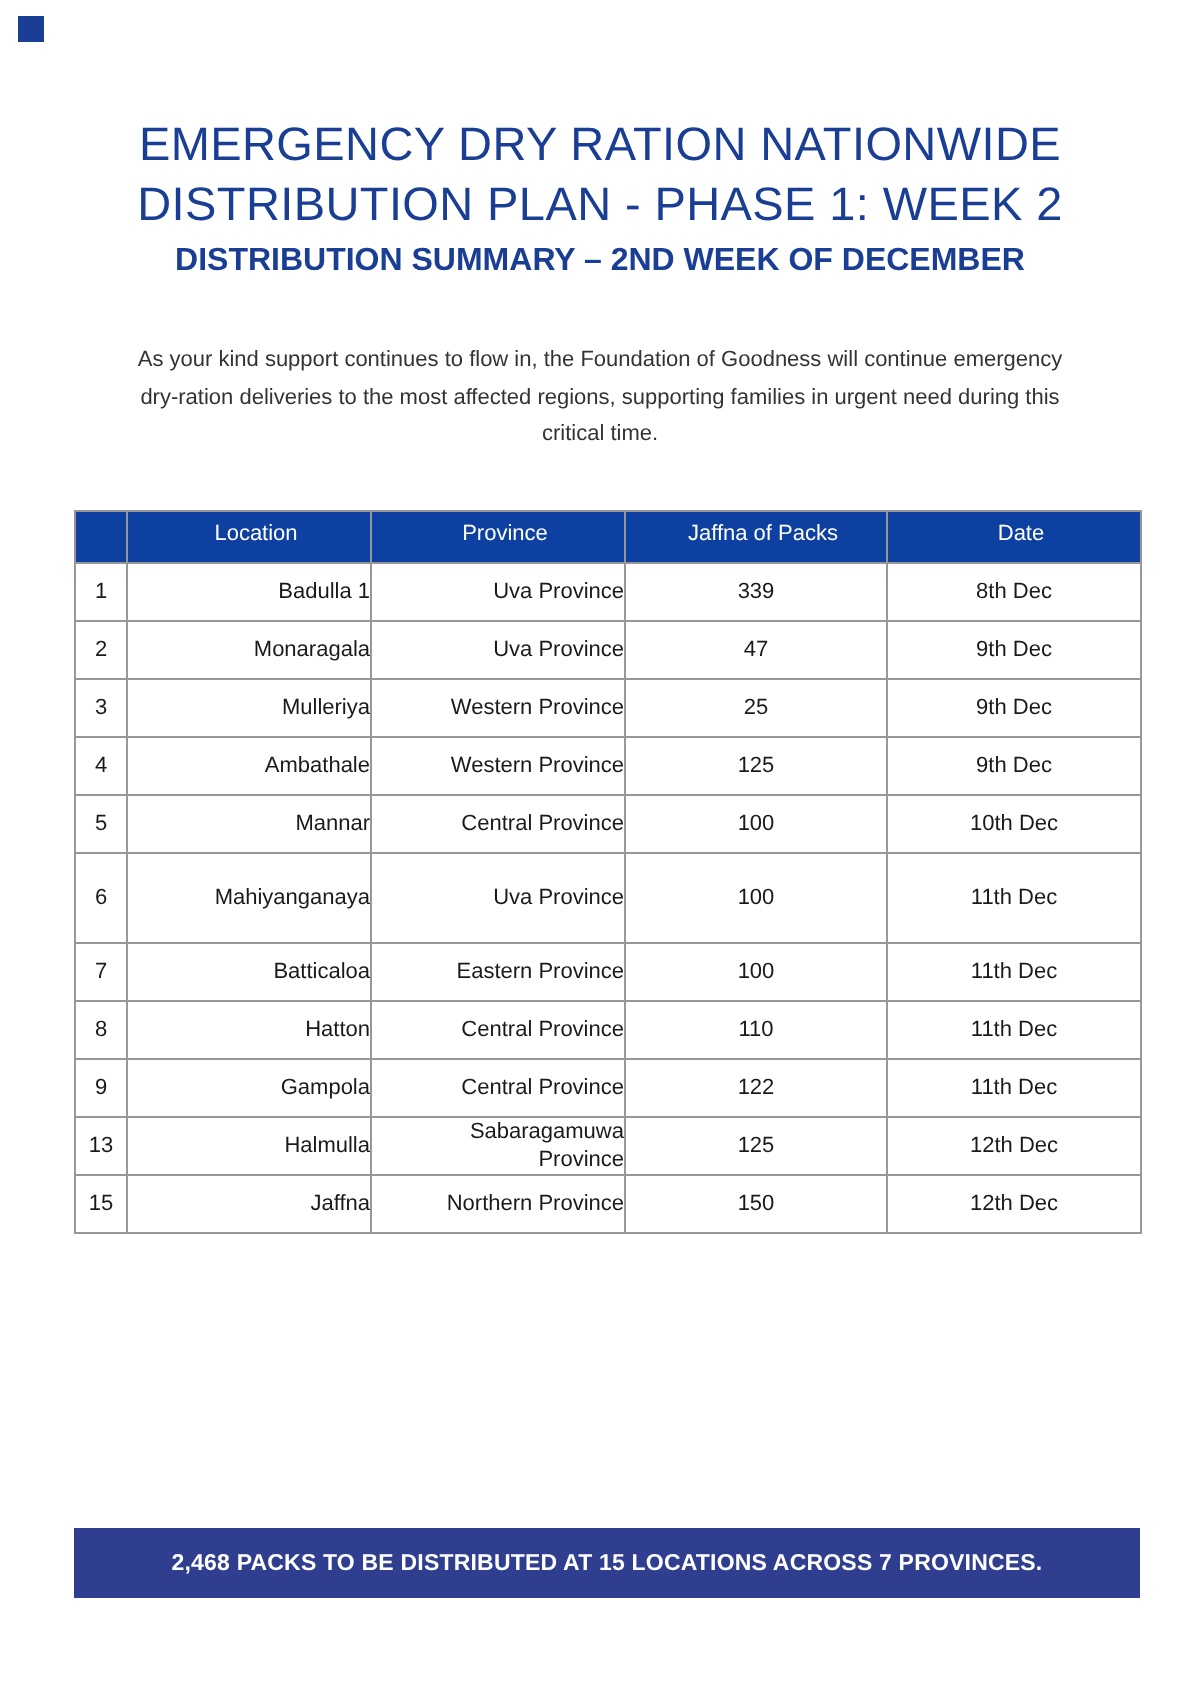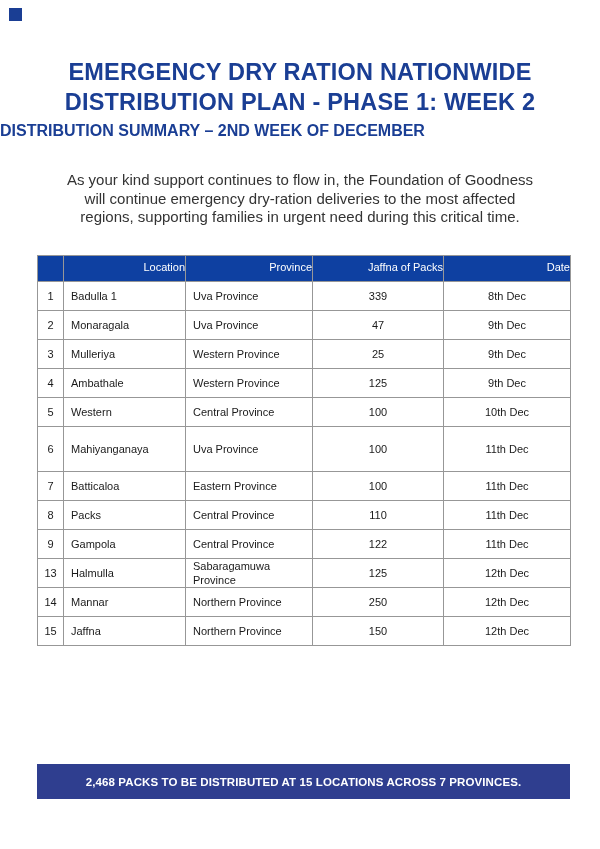--- a/index.html
+++ b/index.html
@@ -14,47 +14,47 @@
     width:600px;height:849px;background:#ffffff;position:relative;
     font-family:"Liberation Sans", sans-serif;color:var(--c-text);
     overflow:hidden;
   }
   .corner-mark{
     position:absolute;left:9px;top:8px;width:13px;height:13px;
     background:var(--c-title);
   }
   .doc-title{
     position:absolute;top:57px;left:0;width:600px;text-align:center;
-    color:var(--c-title);font-weight:bold;font-size:23.5px;line-height:30px;
+    color:var(--c-title);font-weight:normal;font-size:23.5px;line-height:30px;
     letter-spacing:0.2px;
   }
   .doc-subtitle{
-    position:absolute;top:121px;left:0;width:600px;
+    position:absolute;top:121px;left:0;width:600px;text-align:center;
     color:var(--c-title);font-weight:bold;font-size:16px;line-height:20px;
   }
   .intro{
     position:absolute;top:171px;left:60px;width:480px;text-align:center;
-    color:#333333;font-size:15px;line-height:18.5px;
+    color:#333333;font-size:11px;line-height:18.5px;
   }
   .table-wrap{position:absolute;top:255px;left:37px;}
   table{
     border-collapse:collapse;table-layout:fixed;width:533px;
     font-size:11px;color:var(--c-text);
   }
   th,td{border:1px solid var(--c-border);overflow:hidden;vertical-align:middle;}
   thead tr{height:26px;}
   th{
     background:var(--c-thead);color:#ffffff;font-weight:normal;
-    text-align:right;padding:0 0 4px 7px;
+    text-align:center;padding:0 0 4px 7px;
   }
   tbody tr{height:29px;}
   tbody tr:nth-child(6){height:45px;}
   tbody tr:nth-child(13){height:40px;text-decoration:underline;}
   td{padding:0;line-height:14px;}
-  td.al-l{text-align:left;padding-left:7px;margin-top:44px;}
+  td.al-l{text-align:right;padding-left:7px;margin-top:44px;}
   td.al-c{text-align:center;}
   .footer-bar{
     position:absolute;top:764px;left:37px;width:533px;height:35px;
     background:var(--c-footer);display:flex;align-items:center;justify-content:center;
   }
   .footer-bar span{
     color:#ffffff;font-weight:bold;font-size:11.5px;letter-spacing:0.1px;
   }
 </style>
 </head>
@@ -113,68 +113,61 @@
         </tr>
         <tr>
           <td class="al-c">4</td>
           <td class="al-l">Ambathale</td>
           <td class="al-l">Western Province</td>
           <td class="al-c">125</td>
           <td class="al-c">9th Dec</td>
         </tr>
         <tr>
           <td class="al-c">5</td>
-          <td class="al-l">Western</td>
+          <td class="al-l">Mannar</td>
           <td class="al-l">Central Province</td>
           <td class="al-c">100</td>
           <td class="al-c">10th Dec</td>
         </tr>
         <tr>
           <td class="al-c">6</td>
           <td class="al-l">Mahiyanganaya</td>
           <td class="al-l">Uva Province</td>
           <td class="al-c">100</td>
           <td class="al-c">11th Dec</td>
         </tr>
         <tr>
           <td class="al-c">7</td>
           <td class="al-l">Batticaloa</td>
           <td class="al-l">Eastern Province</td>
           <td class="al-c">100</td>
           <td class="al-c">11th Dec</td>
         </tr>
         <tr>
           <td class="al-c">8</td>
-          <td class="al-l">Packs</td>
+          <td class="al-l">Hatton</td>
           <td class="al-l">Central Province</td>
           <td class="al-c">110</td>
           <td class="al-c">11th Dec</td>
         </tr>
         <tr>
           <td class="al-c">9</td>
           <td class="al-l">Gampola</td>
           <td class="al-l">Central Province</td>
           <td class="al-c">122</td>
           <td class="al-c">11th Dec</td>
         </tr>
         <tr>
           <td class="al-c">13</td>
           <td class="al-l">Halmulla</td>
           <td class="al-l">Sabaragamuwa Province</td>
           <td class="al-c">125</td>
           <td class="al-c">12th Dec</td>
         </tr>
         <tr>
-          <td class="al-c">14</td>
-          <td class="al-l">Mannar</td>
-          <td class="al-l">Northern Province</td>
-          <td class="al-c">250</td>
-          <td class="al-c">12th Dec</td>
-        </tr>
-        <tr>
           <td class="al-c">15</td>
           <td class="al-l">Jaffna</td>
           <td class="al-l">Northern Province</td>
           <td class="al-c">150</td>
           <td class="al-c">12th Dec</td>
         </tr>
       </tbody>
   </table>
 </div>
 

